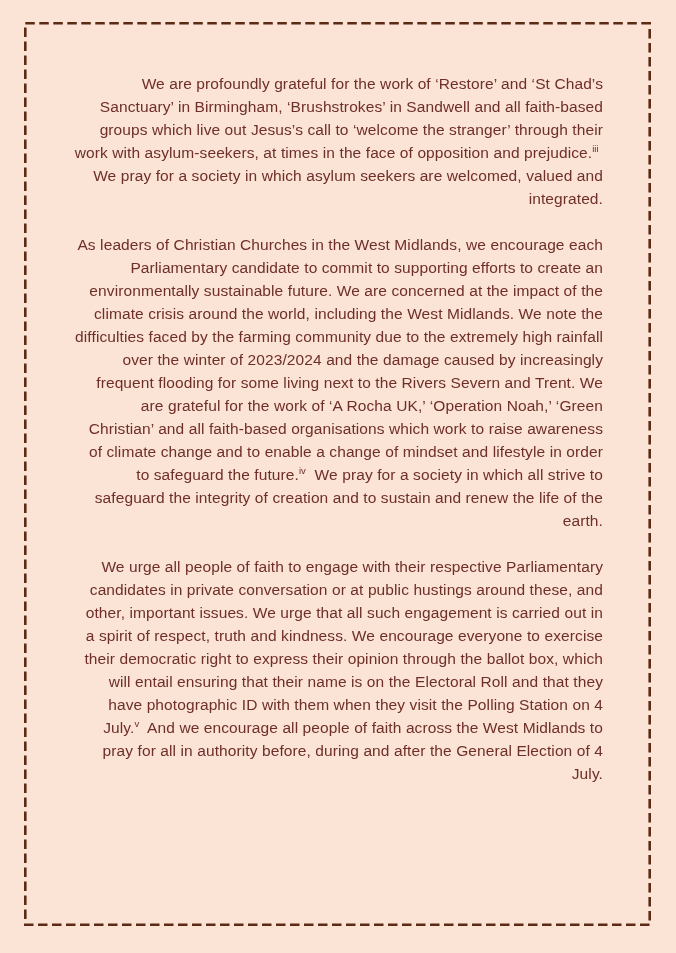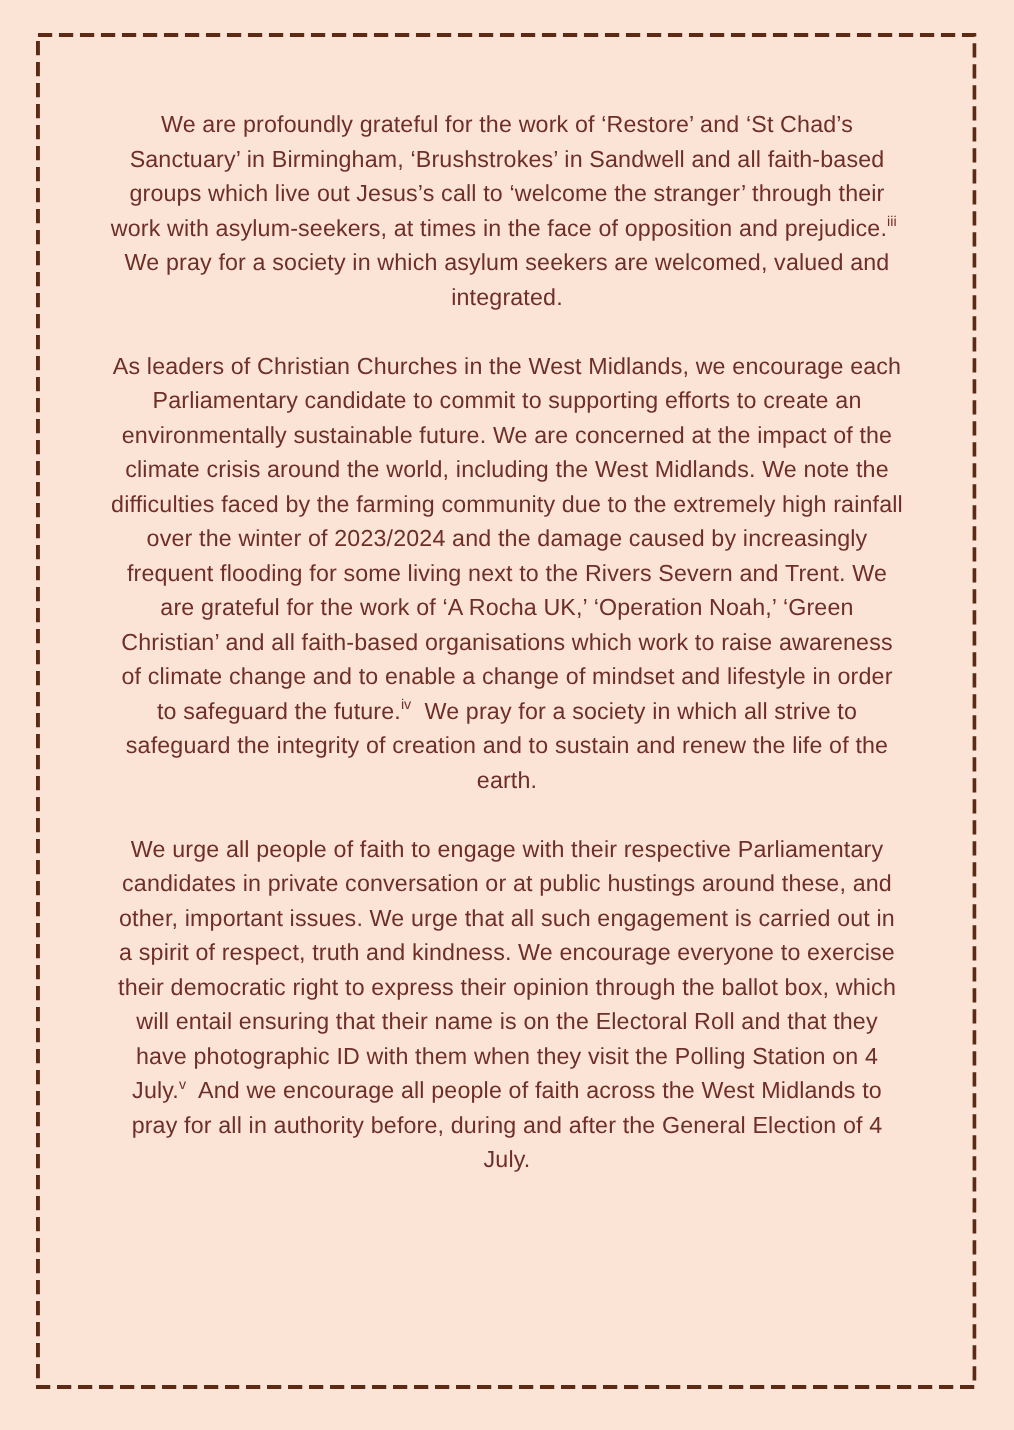--- a/index.html
+++ b/index.html
@@ -28,20 +28,21 @@
     width: 530px;
     text-align: center;
     color: #6e2f28;
     font-size: 15.5px;
     line-height: 23px;
     font-weight: 500;
     letter-spacing: 0.1px;
   }
   .content p {
     margin: 0 0 23px 0;
+    text-align: right;
   }
   .content sup {
     font-size: 9.5px;
     line-height: 0;
     vertical-align: super;
     letter-spacing: 0;
   }
 </style>
 </head>
 <body>

